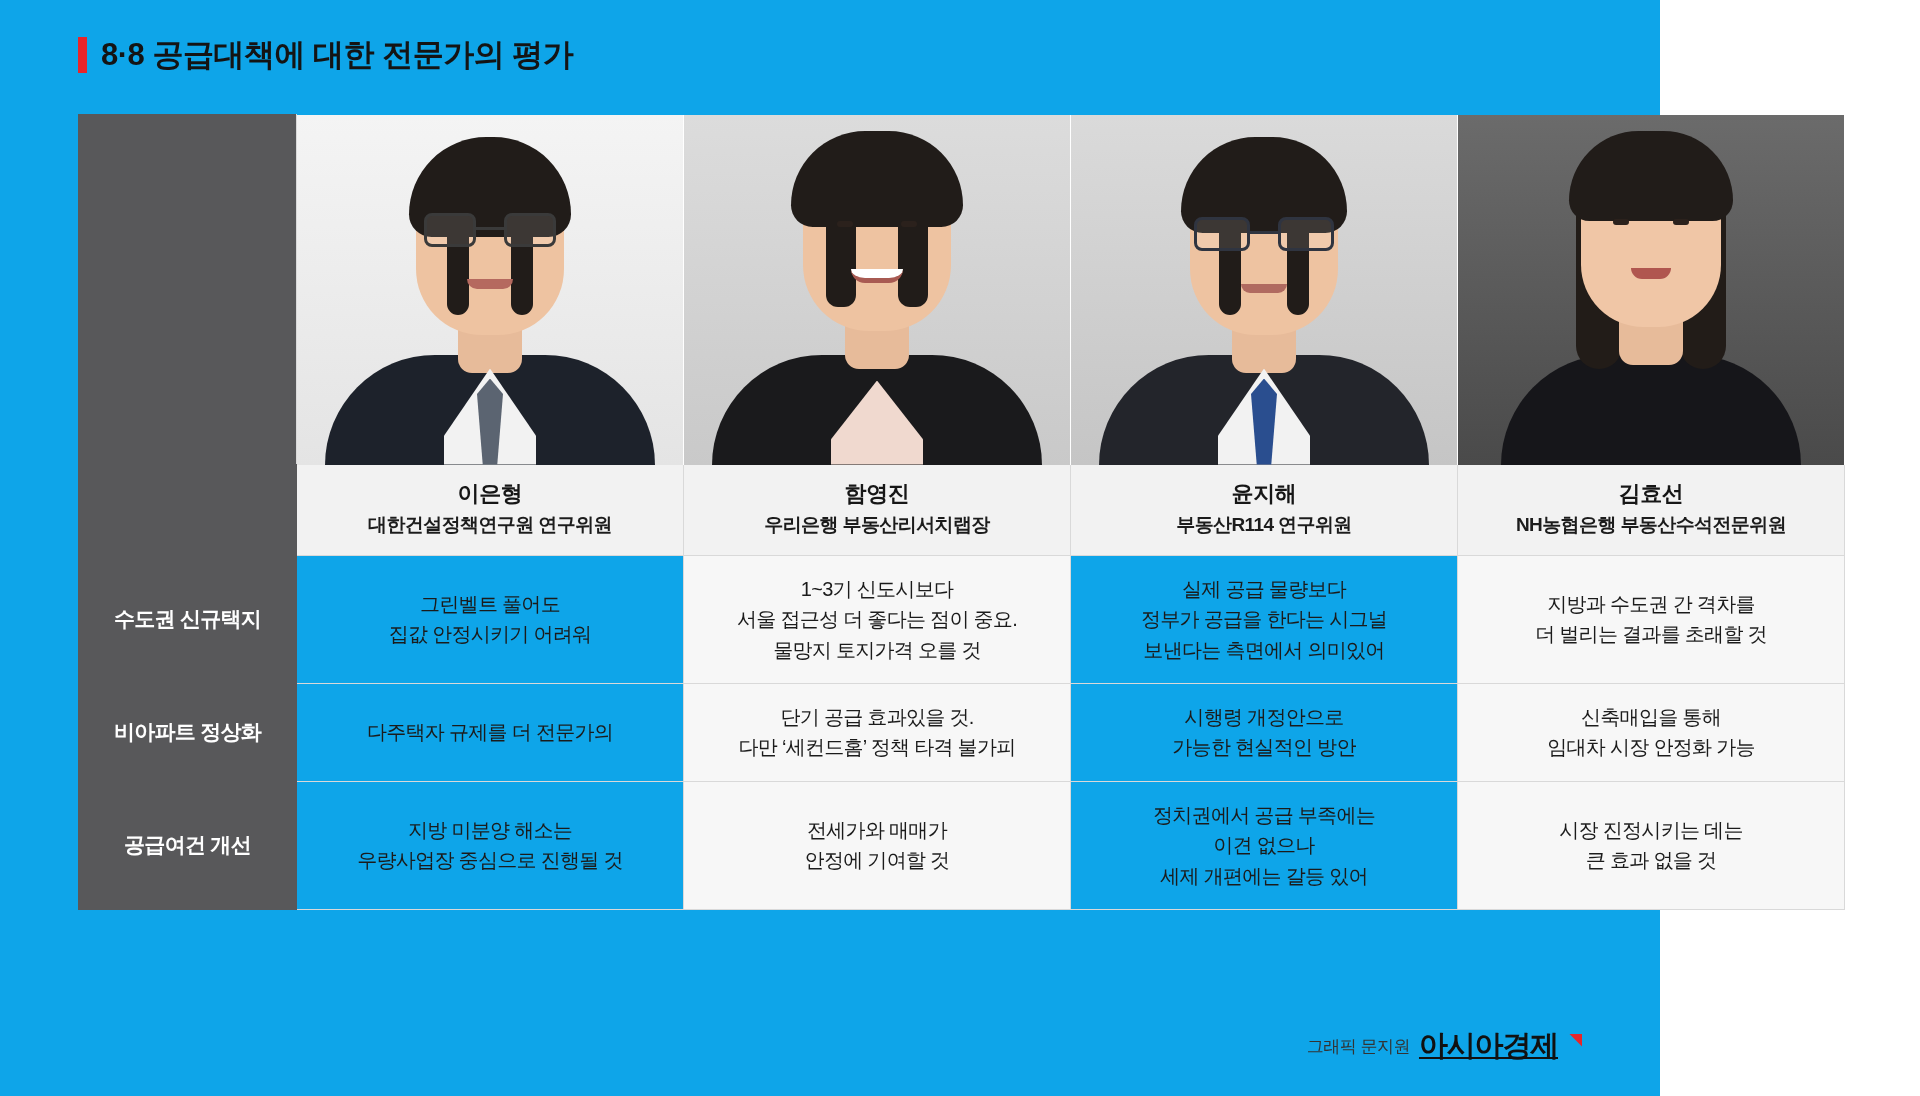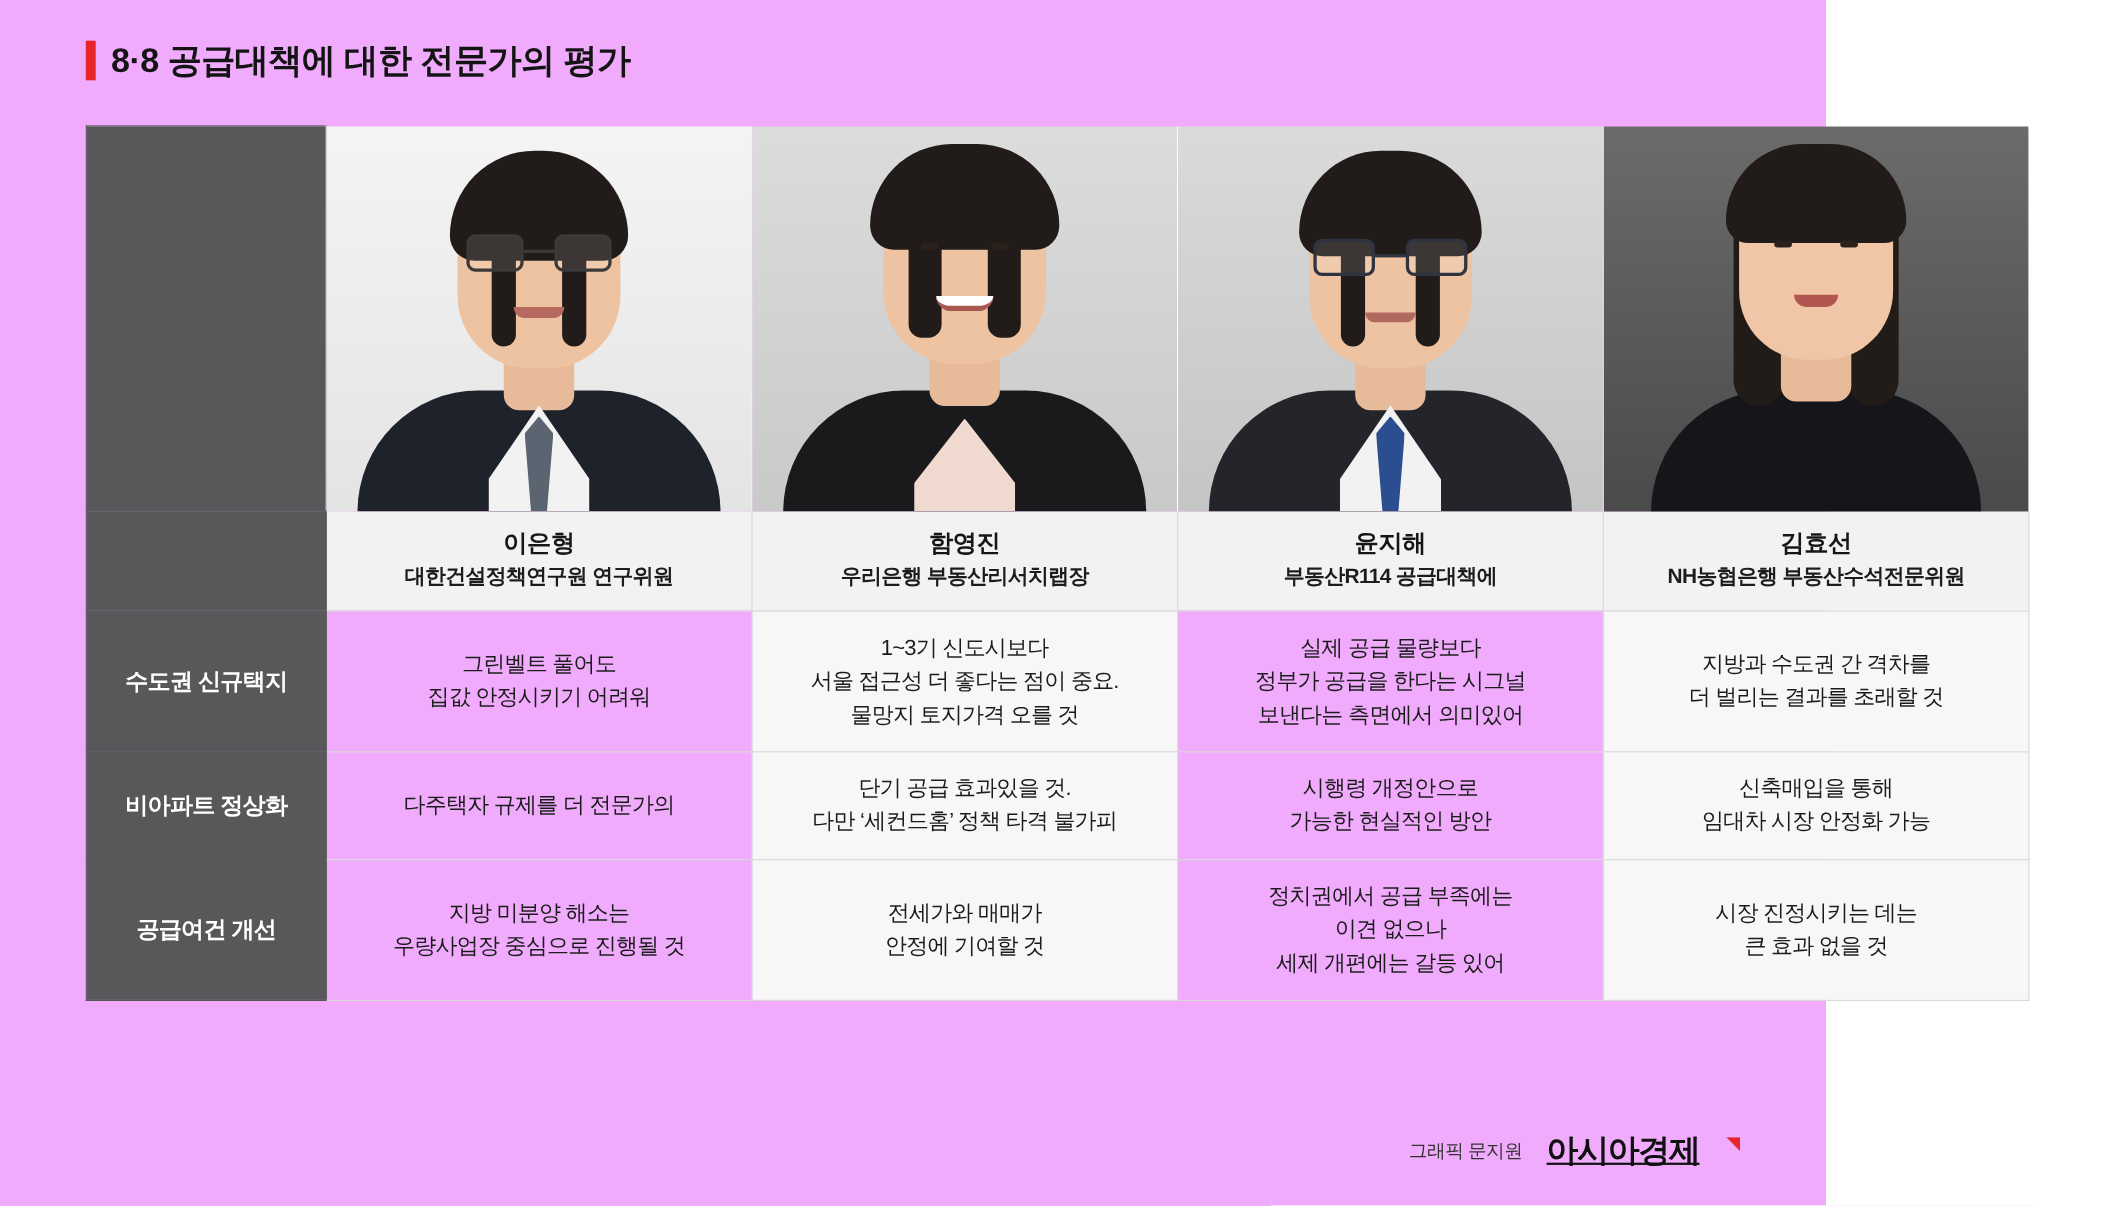--- a/index.html
+++ b/index.html
@@ -6,21 +6,21 @@
   html, body {
     margin: 0; padding: 0;
     width: 1920px; height: 1096px;
     background: #ffffff;
     font-family: "Liberation Sans", sans-serif;
     overflow: hidden;
   }
   .page {
     position: relative;
     width: 1660px; height: 1096px;
-    background: #f0abfc;
+    background: #0ea5e9;
   }
 
   
   .title-row {
     position: absolute;
     left: 78px; top: 34px;
     display: flex; align-items: center;
     gap: 14px;
   }
   .title-bar {
@@ -122,21 +122,21 @@
   .cellv.alt { background: #f7f7f7; }
   tr.r1 td.cellv { height: 104px; }
   tr.r2 td.cellv { height: 96px; }
   tr.r3 td.cellv { height: 96px; }
   tr.r4 td.cellv { height: 118px; }
 
   
   .footer {
     position: absolute;
     right: 78px; bottom: 30px;
-    display: flex; align-items: center; gap: 22px;
+    display: flex; align-items: center; gap: 9px;
   }
   .credit {
     font-size: 17px; color: #333; letter-spacing: -0.5px;
   }
   .brand {
     font-size: 29px; font-weight: bold; color: #111;
     letter-spacing: -1.2px;
     text-decoration: underline;
   }
   .brand-mark {
@@ -263,21 +263,21 @@
           <td class="name-cell">
             <div class="nm">이은형</div>
             <div class="aff">대한건설정책연구원 연구위원</div>
           </td>
           <td class="name-cell">
             <div class="nm">함영진</div>
             <div class="aff">우리은행 부동산리서치랩장</div>
           </td>
           <td class="name-cell">
             <div class="nm">윤지해</div>
-            <div class="aff">부동산R114 공급대책에</div>
+            <div class="aff">부동산R114 연구위원</div>
           </td>
           <td class="name-cell">
             <div class="nm">김효선</div>
             <div class="aff">NH농협은행 부동산수석전문위원</div>
           </td>
         </tr>
 
         <tr class="r1">
           <td class="row-label">수도권 신규택지</td>
           <td class="cellv">그린벨트 풀어도<br>집값 안정시키기 어려워</td>

